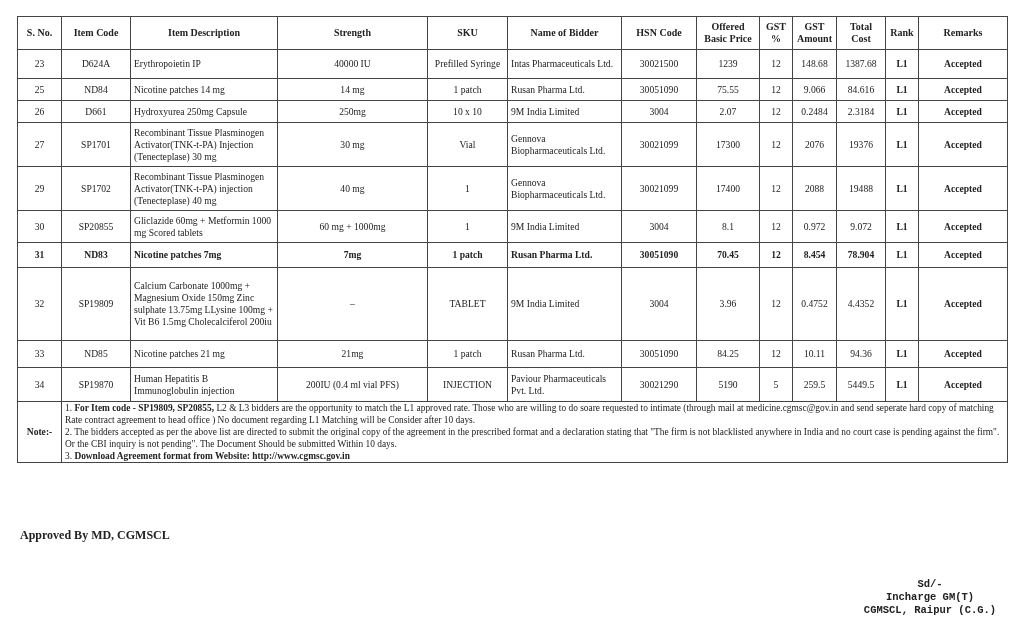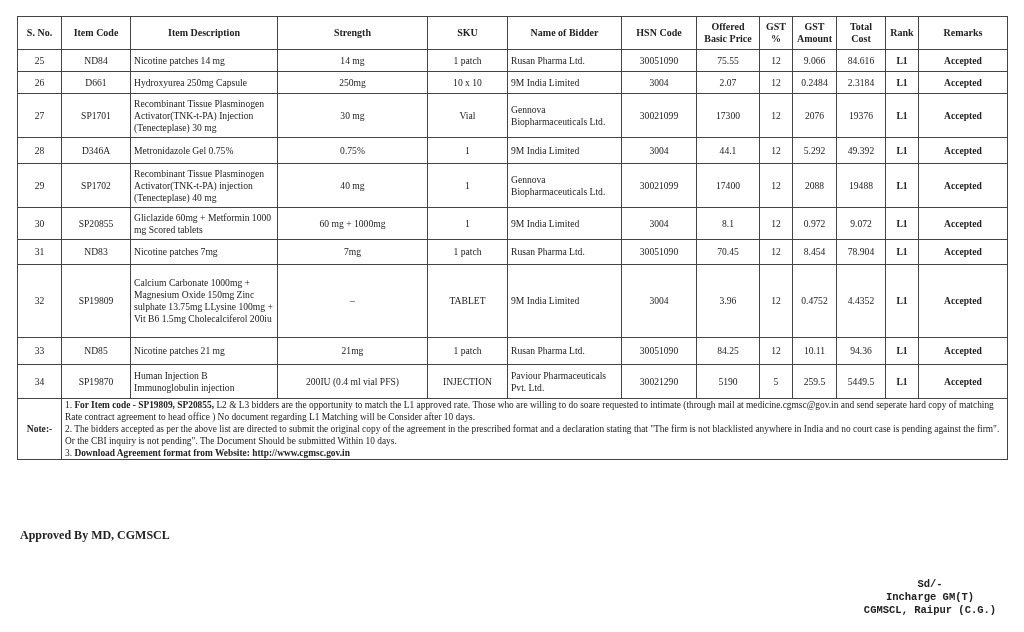--- a/index.html
+++ b/index.html
@@ -12,21 +12,21 @@
   th.small { font-size:8px; line-height:10px; }
   td.c { text-align:center; }
   td.l { text-align:left; }
   td.b { font-weight:bold; text-align:center; }
   tr.h23 td { height:28px; }
   tr.h20 td { height:19px; }
   tr.h22 td { height:21px;margin-top:20px; }
   tr.h44 td { height:43px; }
   tr.h26 td { height:25px; }
   tr.h32 td { height:31px; }
-  tr.h25 td { height:24px; }
+  tr.h25 td { height:24px;font-weight:bold; }
   tr.h72 td { height:72px; }
   tr.h27 td { height:26px; }
   tr.h34 td { height:33px; }
   td.note-label { font-weight:bold; text-align:center; }
   td.note-body { padding:3px 4px; line-height:13px; font-size:9.4px; }
   .approved { position:absolute; left:20px; top:528px; font-weight:bold; font-size:12px; }
   .sign { position:absolute; left:840px; top:578px; width:180px; text-align:center;
           font-weight:bold; font-size:10.5px; line-height:13px;font-family:Liberation Mono, monospace; }
 </style>
 </head>
@@ -59,20 +59,35 @@
       <th>HSN Code</th>
       <th class="small">Offered Basic Price</th>
       <th>GST %</th>
       <th>GST Amount</th>
       <th>Total Cost</th>
       <th>Rank</th>
       <th>Remarks</th>
     </tr>
   </thead>
   <tbody id="rows">
+      <tr class="h23">
+        <td class="c">23</td>
+        <td class="c">D624A</td>
+        <td class="l">Erythropoietin IP</td>
+        <td class="c">40000 IU</td>
+        <td class="c">Prefilled Syringe</td>
+        <td class="l">Intas Pharmaceuticals Ltd.</td>
+        <td class="c">30021500</td>
+        <td class="c">1239</td>
+        <td class="c">12</td>
+        <td class="c">148.68</td>
+        <td class="c">1387.68</td>
+        <td class="b">L1</td>
+        <td class="b">Accepted</td>
+      </tr>
       <tr class="h22">
         <td class="c">25</td>
         <td class="c">ND84</td>
         <td class="l">Nicotine patches 14 mg</td>
         <td class="c">14 mg</td>
         <td class="c">1 patch</td>
         <td class="l">Rusan Pharma Ltd.</td>
         <td class="c">30051090</td>
         <td class="c">75.55</td>
         <td class="c">12</td>
@@ -104,35 +119,20 @@
         <td class="c">Vial</td>
         <td class="l">Gennova Biopharmaceuticals Ltd.</td>
         <td class="c">30021099</td>
         <td class="c">17300</td>
         <td class="c">12</td>
         <td class="c">2076</td>
         <td class="c">19376</td>
         <td class="b">L1</td>
         <td class="b">Accepted</td>
       </tr>
-      <tr class="h26">
-        <td class="c">28</td>
-        <td class="c">D346A</td>
-        <td class="l">Metronidazole Gel 0.75%</td>
-        <td class="c">0.75%</td>
-        <td class="c">1</td>
-        <td class="l">9M India Limited</td>
-        <td class="c">3004</td>
-        <td class="c">44.1</td>
-        <td class="c">12</td>
-        <td class="c">5.292</td>
-        <td class="c">49.392</td>
-        <td class="b">L1</td>
-        <td class="b">Accepted</td>
-      </tr>
       <tr class="h44">
         <td class="c">29</td>
         <td class="c">SP1702</td>
         <td class="l">Recombinant Tissue Plasminogen Activator(TNK-t-PA) injection (Tenecteplase) 40 mg</td>
         <td class="c">40 mg</td>
         <td class="c">1</td>
         <td class="l">Gennova Biopharmaceuticals Ltd.</td>
         <td class="c">30021099</td>
         <td class="c">17400</td>
         <td class="c">12</td>
@@ -197,21 +197,21 @@
         <td class="c">84.25</td>
         <td class="c">12</td>
         <td class="c">10.11</td>
         <td class="c">94.36</td>
         <td class="b">L1</td>
         <td class="b">Accepted</td>
       </tr>
       <tr class="h34">
         <td class="c">34</td>
         <td class="c">SP19870</td>
-        <td class="l">Human Injection B Immunoglobulin injection</td>
+        <td class="l">Human Hepatitis B Immunoglobulin injection</td>
         <td class="c">200IU (0.4 ml vial PFS)</td>
         <td class="c">INJECTION</td>
         <td class="l">Paviour Pharmaceuticals Pvt. Ltd.</td>
         <td class="c">30021290</td>
         <td class="c">5190</td>
         <td class="c">5</td>
         <td class="c">259.5</td>
         <td class="c">5449.5</td>
         <td class="b">L1</td>
         <td class="b">Accepted</td>

